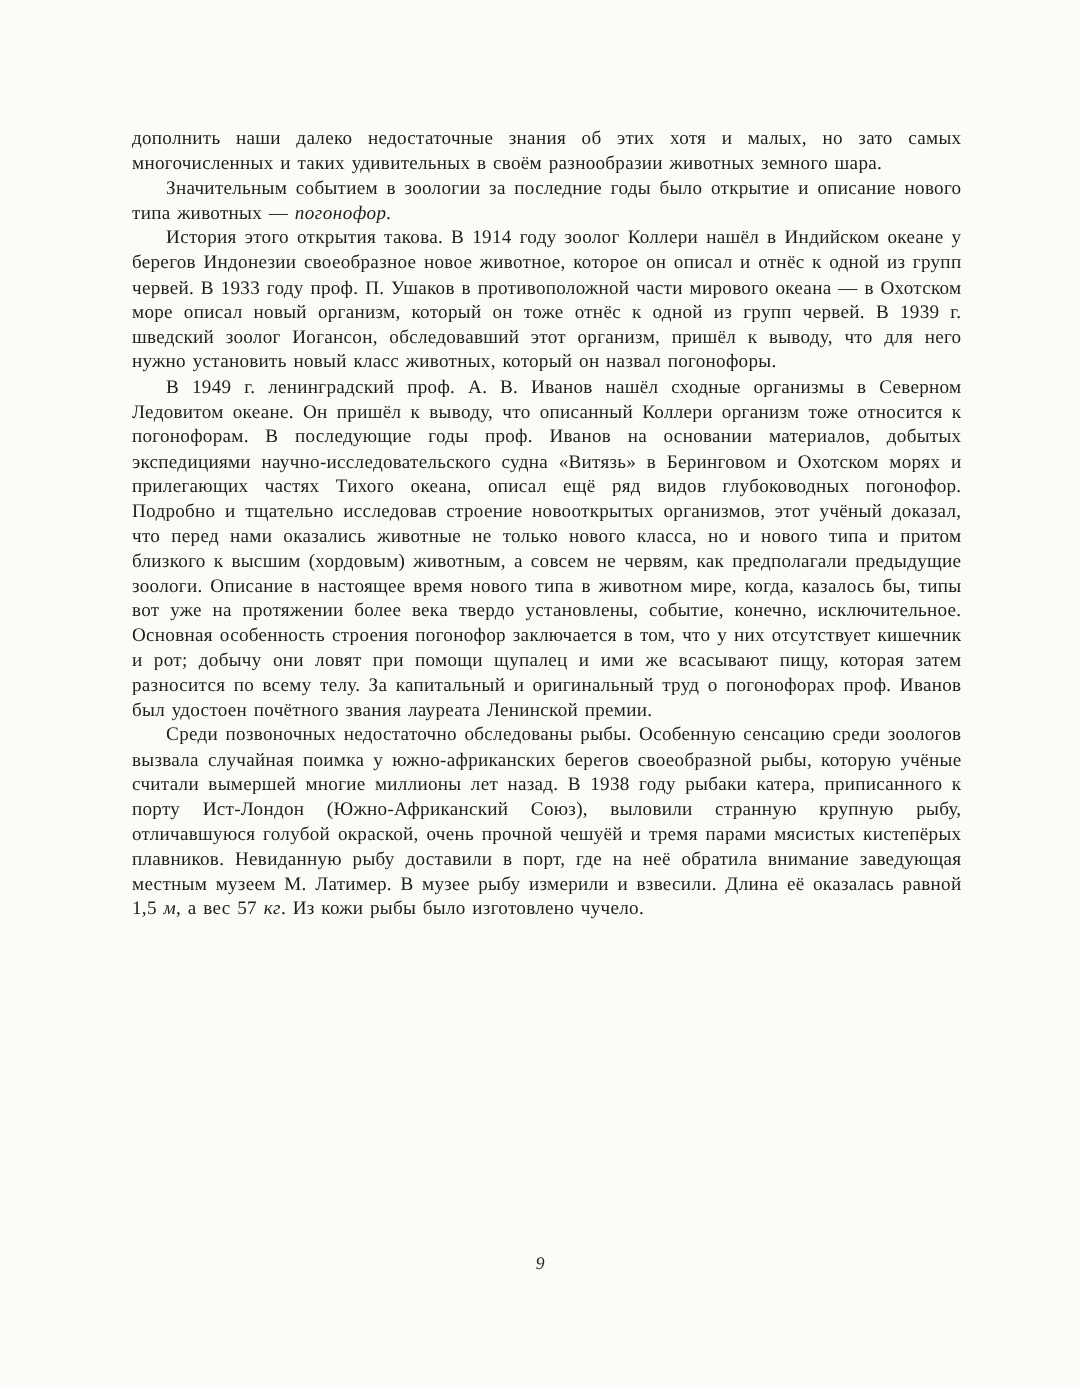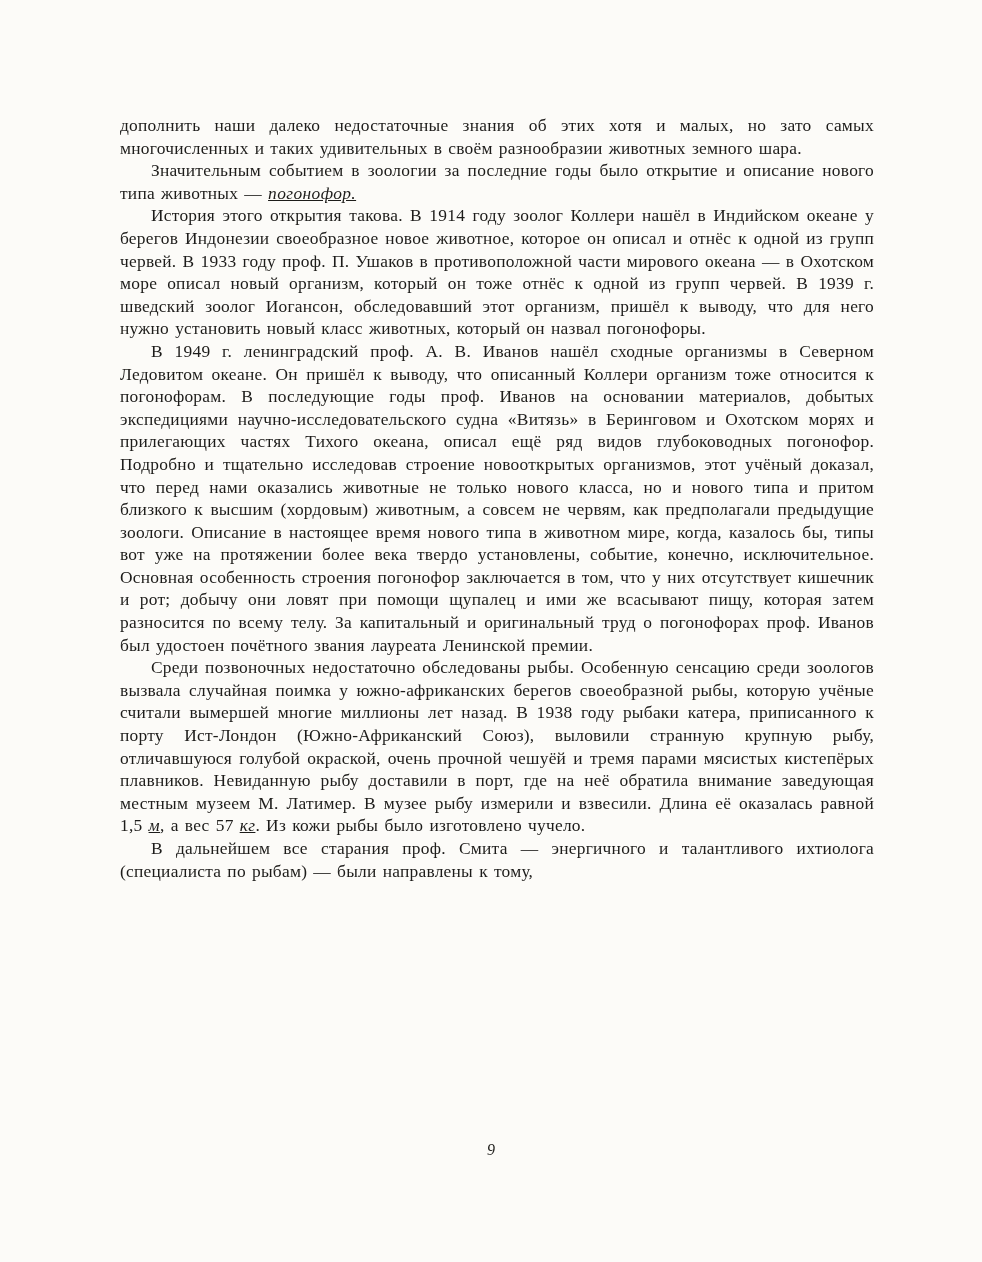--- a/index.html
+++ b/index.html
@@ -38,21 +38,20 @@
     margin: 0;
     padding: 0;
     text-indent: 31px;
   }
   .text-block p.noindent {
     text-indent: 0;
   }
   .text-block em {
     font-style: italic;
     letter-spacing: 0.4px;
-    text-decoration: underline;
   }
   .page-number {
     position: absolute;
     top: 1141px;
     left: 0;
     width: 982px;
     text-align: center;
     font-size: 16px;
     font-style: italic;
     color: #242320;
@@ -61,16 +60,15 @@
 </head>
 <body>
 
 <div class="book-page">
   <div class="text-block">
       <p class="noindent"><span>дополнить наши далеко недостаточные знания об этих хотя и малых, но зато самых многочисленных и таких удивительных в своём разнообразии животных земного шара.</span></p>
       <p><span>Значительным событием в зоологии за последние годы было открытие и описание нового типа животных — </span><em>погонофор.</em></p>
       <p><span>История этого открытия такова. В 1914 году зоолог Коллери нашёл в Индийском океане у берегов Индонезии своеобразное новое животное, которое он описал и отнёс к одной из групп червей. В 1933 году проф. П. Ушаков в противоположной части мирового океана — в Охотском море описал новый организм, который он тоже отнёс к одной из групп червей. В 1939 г. шведский зоолог Иогансон, обследовавший этот организм, пришёл к выводу, что для него нужно установить новый класс животных, который он назвал погонофоры.</span></p>
       <p><span>В 1949 г. ленинградский проф. А. В. Иванов нашёл сходные организмы в Северном Ледовитом океане. Он пришёл к выводу, что описанный Коллери организм тоже относится к погонофорам. В последующие годы проф. Иванов на основании материалов, добытых экспедициями научно-исследовательского судна «Витязь» в Беринговом и Охотском морях и прилегающих частях Тихого океана, описал ещё ряд видов глубоководных погонофор. Подробно и тщательно исследовав строение новооткрытых организмов, этот учёный доказал, что перед нами оказались животные не только нового класса, но и нового типа и притом близкого к высшим (хордовым) животным, а совсем не червям, как предполагали предыдущие зоологи. Описание в настоящее время нового типа в животном мире, когда, казалось бы, типы вот уже на протяжении более века твердо установлены, событие, конечно, исключительное. Основная особенность строения погонофор заключается в том, что у них отсутствует кишечник и рот; добычу они ловят при помощи щупалец и ими же всасывают пищу, которая затем разносится по всему телу. За капитальный и оригинальный труд о погонофорах проф. Иванов был удостоен почётного звания лауреата Ленинской премии.</span></p>
       <p><span>Среди позвоночных недостаточно обследованы рыбы. Особенную сенсацию среди зоологов вызвала случайная поимка у южно-африканских берегов своеобразной рыбы, которую учёные считали вымершей многие миллионы лет назад. В 1938 году рыбаки катера, приписанного к порту Ист-Лондон (Южно-Африканский Союз), выловили странную крупную рыбу, отличавшуюся голубой окраской, очень прочной чешуёй и тремя парами мясистых кистепёрых плавников. Невиданную рыбу доставили в порт, где на неё обратила внимание заведующая местным музеем М. Латимер. В музее рыбу измерили и взвесили. Длина её оказалась равной 1,5 </span><em>м</em><span>, а вес 57 </span><em>кг</em><span>. Из кожи рыбы было изготовлено чучело.</span></p>
-      <p><span>В дальнейшем все старания проф. Смита — энергичного и талантливого ихтиолога (специалиста по рыбам) — были направлены к тому,</span></p>
     </div>
   <div class="page-number">9</div>
 </div>
 
 </body></html>

